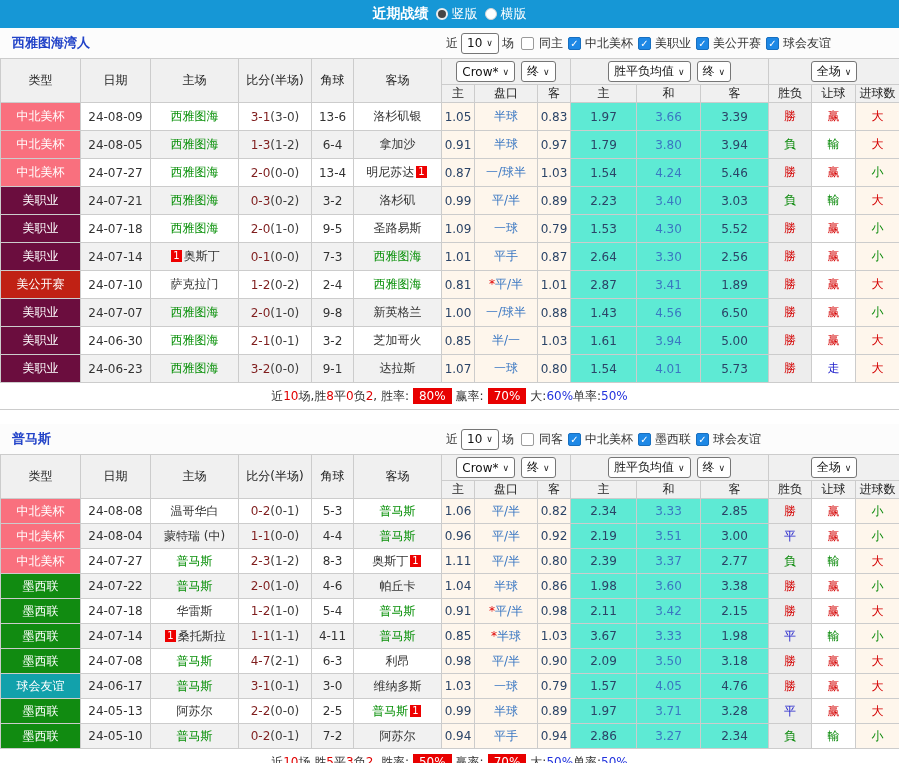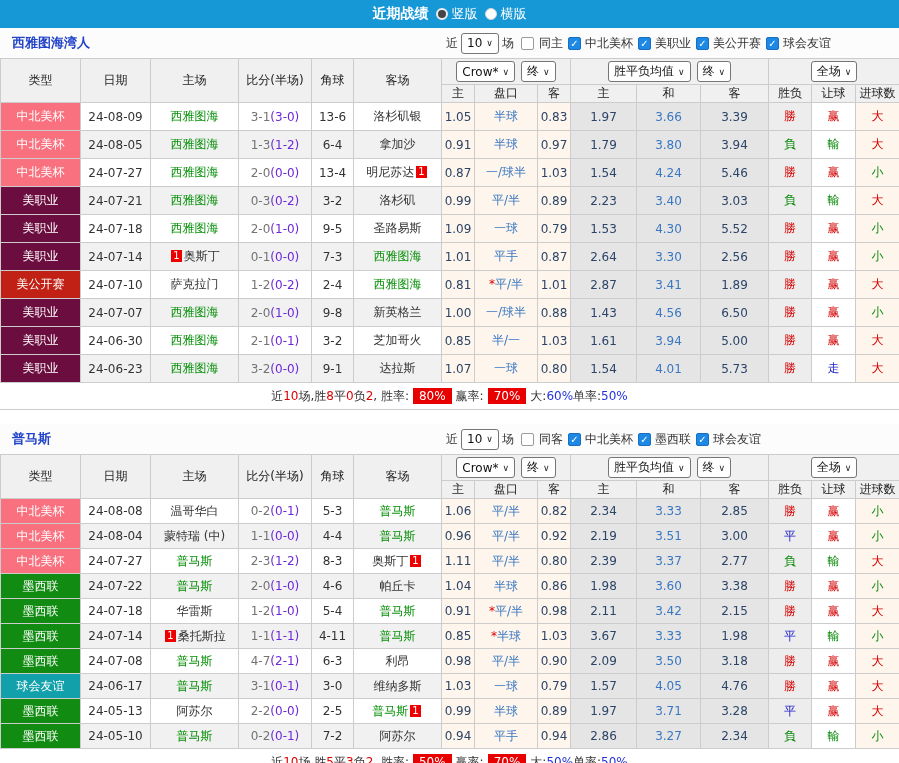--- a/index.html
+++ b/index.html
@@ -28,25 +28,25 @@
   th,td{border:1px solid #CCCCCC;text-align:center;padding:0;overflow:hidden;white-space:nowrap;}
   thead th{background:#F0F0F0;font-weight:normal;color:#222;}
   thead tr.ra{height:26px;margin-top:6px;}
   thead tr.rb{height:18px;}
   tbody tr{height:28px;}
   .sec1 tbody tr{height:25px;}
   .selrow{display:flex;align-items:center;justify-content:center;gap:6px;}
   td.typ{color:#fff;}
   tbody tr:nth-child(even) td.lft{background:#F1F1F1;}
   td.bgc{background:#FEF6EC;}
-  td.bgb{background:#e5e5e5;margin-left:16px;}
+  td.bgb{background:#5eead4;margin-left:16px;}
   td.bgg{background:#EDEDED;}
   .grn{color:#089008;margin-top:13px;}
-  .sc{color:#737373;}
-  .half{color:#6d28d9;}
+  .sc{color:#7f1d1d;}
+  .half{color:#404040;}
   .odd-n{color:#2B4467;}
   .odd-h{color:#3A77C2;margin-top:42px;}
   .odd-b{color:#3A77C2;}
   .star{color:#E00000;}
   .rw{color:#D40000;}
   .rl{color:#0B8A0B;}
   .rd{color:#2222CC;}
   .b1{display:inline-block;background:#EE0000;color:#fff;font-size:10px;line-height:12px;padding:0 2px;margin:0 2px;vertical-align:1px;}
   
   .tfooter{height:26px;display:flex;align-items:center;justify-content:center;border-bottom:1px solid #ccc;color:#333;}

